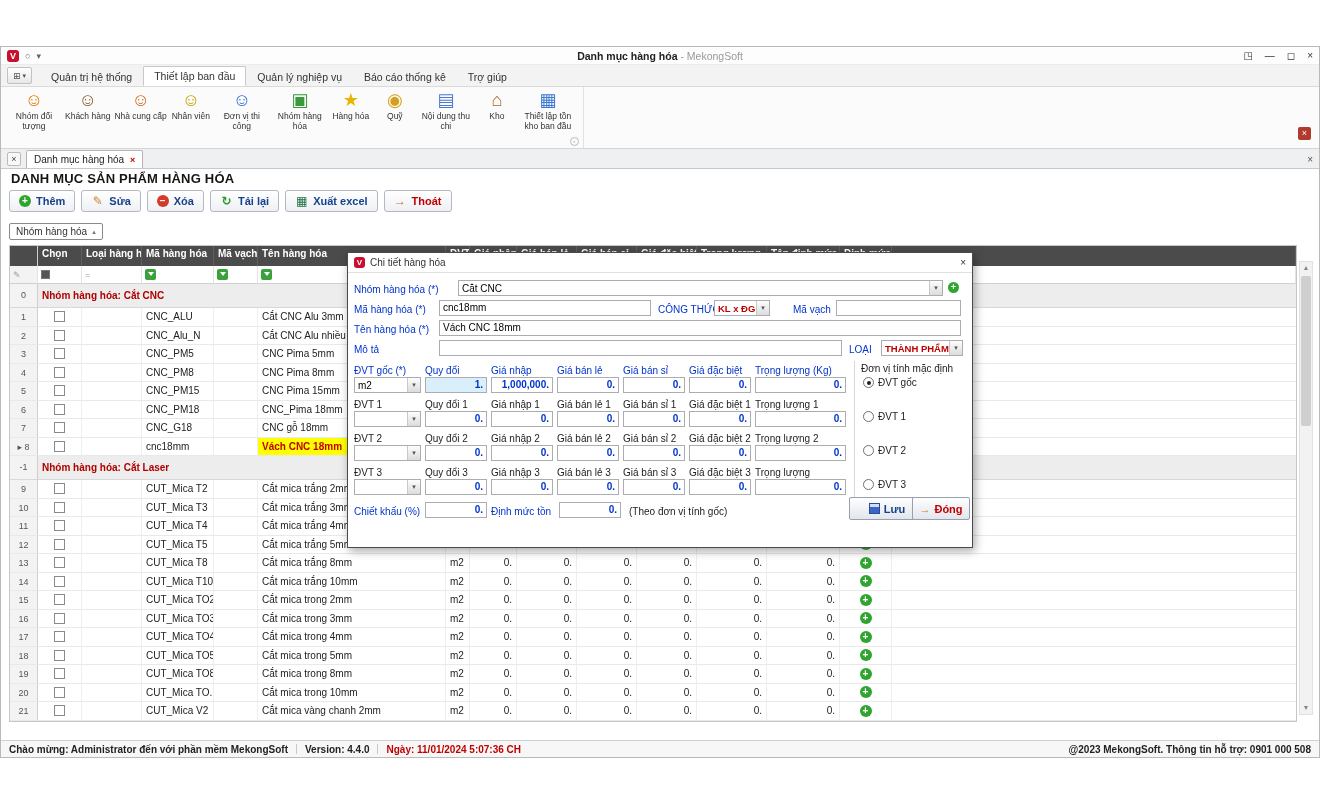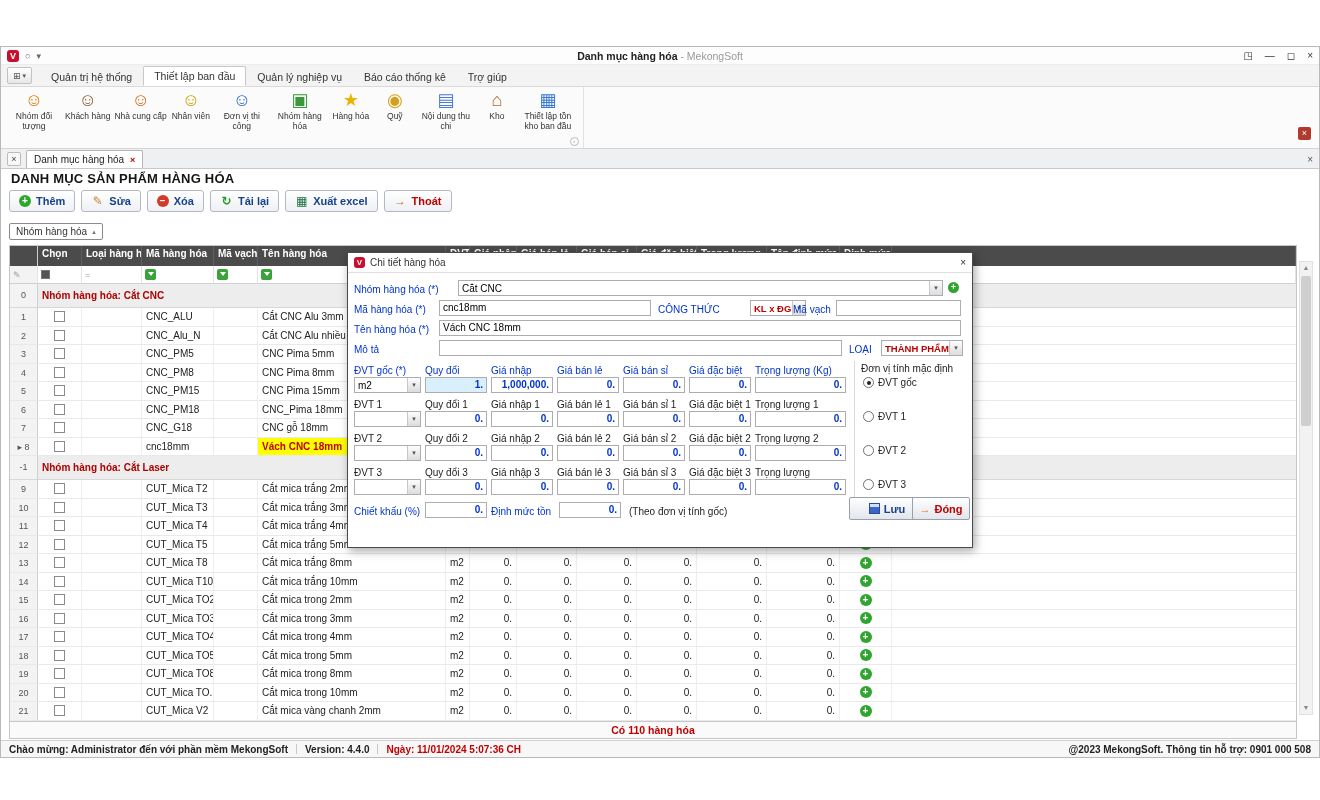--- a/index.html
+++ b/index.html
@@ -733,21 +733,20 @@
             <div class="cell num">0.</div>
             <div class="cell num">0.</div>
             <div class="cell num">0.</div>
             <div class="cell num">0.</div>
             <div class="cell pc">
               <span class="plus">+</span>
             </div>
             <div class="cell fill"></div>
           </div>
         </div>
-      <div class="grid-footer">Có 110 hàng hóa</div>
     </div>
 
     <div class="vscroll">
       <div class="varrow">▲</div>
       <div class="vthumb"></div>
       <div class="varrow dn">▼</div>
     </div>
 
     <div class="statusbar">
       <span>Chào mừng: Administrator đến với phần mềm MekongSoft</span>
@@ -769,21 +768,21 @@
     <div class="mlabel" style="left:6px;top:31px;">Nhóm hàng hóa (*)</div>
     <div class="mcombo" style="left:110px;top:27px;width:485px;">
       <span class="cval">Cắt CNC</span>
       <span class="carrow">▾</span>
     </div>
     <div class="plus-sm" style="left:600px;top:29px;">+</div>
 
     <div class="mlabel" style="left:6px;top:51px;">Mã hàng hóa (*)</div>
     <div class="minput" style="left:91px;top:47px;width:212px;">cnc18mm</div>
     <div class="mlabel" style="left:310px;top:51px;">CÔNG THỨC</div>
-    <div class="mcombo" style="left:366px;top:47px;width:56px;margin-left:36px;">
+    <div class="mcombo" style="left:366px;top:47px;width:56px;">
       <span class="cval redval">KL x ĐG</span>
       <span class="carrow">▾</span>
     </div>
     <div class="mlabel" style="left:445px;top:51px;">Mã vạch</div>
     <div class="minput" style="left:488px;top:47px;width:125px;"></div>
 
     <div class="mlabel" style="left:6px;top:71px;">Tên hàng hóa (*)</div>
     <div class="minput" style="left:91px;top:67px;width:522px;">Vách CNC 18mm</div>
 
     <div class="mlabel" style="left:6px;top:91px;">Mô tả</div>

